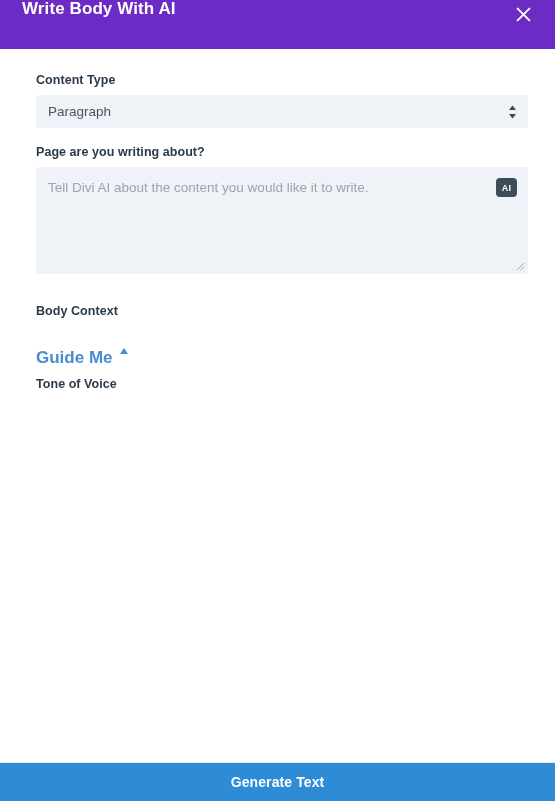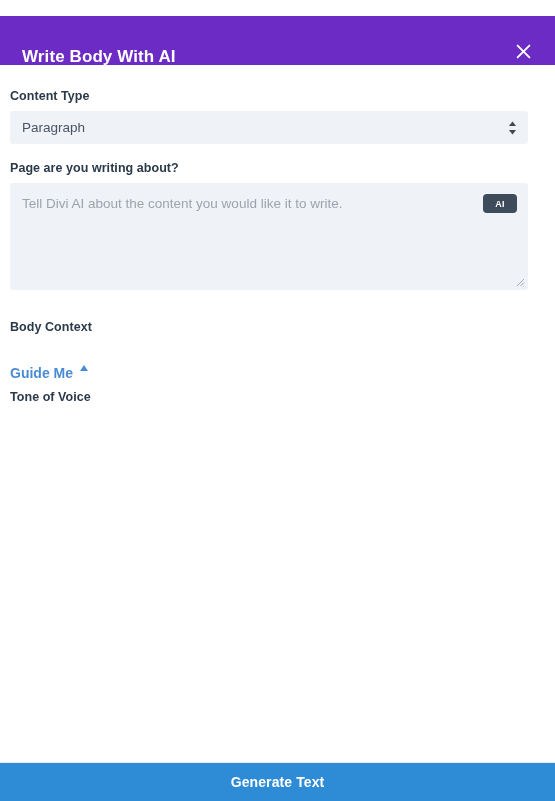--- a/index.html
+++ b/index.html
@@ -22,24 +22,23 @@
     flex-direction: column;
     overflow: hidden;
   }
 
   
   .modal-header {
     height: 49px;
     min-height: 49px;
     background: #6c2bc4;
     display: flex;
-    align-items: flex-end;
+    align-items: flex-start;
     justify-content: space-between;
     padding: 0 18px 0 22px;
-    margin-top: 16px;
   }
   .modal-title {
     color: #ffffff;
     font-size: 17px;
     font-weight: bold;
     letter-spacing: 0.1px;
     line-height: 1;
   }
   .close-btn {
     width: 28px;
@@ -51,21 +50,21 @@
     color: #ffffff;
     background: transparent;
     border: none;
     padding: 0;
   }
   .close-btn svg { display: block; }
 
   
   .modal-body {
     flex: 1;
-    padding: 24px 27px 0 10px;
+    padding: 24px 27px 0 36px;
     background: #ffffff;
     overflow: hidden;
   }
 
   .field-group { margin-bottom: 17px; }
 
   .field-label {
     display: block;
     font-size: 12.5px;
     font-weight: bold;
@@ -117,21 +116,21 @@
     color: #15803d;
     outline: none;
     line-height: 1.35;
     display: block;
   }
   .textarea-field::placeholder { color: #9aa4b0; }
   .ai-badge {
     position: absolute;
     top: 11px;
     right: 11px;
-    width: 34px;
+    width: 21px;
     height: 19px;
     background: #3e4b5b;
     border-radius: 4px;
     color: #ffffff;
     font-size: 9px;
     font-weight: bold;
     display: flex;
     align-items: center;
     justify-content: center;
     letter-spacing: 0.2px;
@@ -146,21 +145,21 @@
     cursor: nwse-resize;
     line-height: 0;
   }
 
   .spacer-sm { height: 13px; }
 
   .guide-me {
     display: inline-flex;
     gap: 7px;
     color: #4a8cd4;
-    font-size: 14px;
+    font-size: 17px;
     font-weight: bold;
     cursor: pointer;
     margin-bottom: 9px;
     user-select: none;
   }
   .caret-up {
     width: 0;
     height: 0;
     border-left: 4.5px solid transparent;
     border-right: 4.5px solid transparent;

